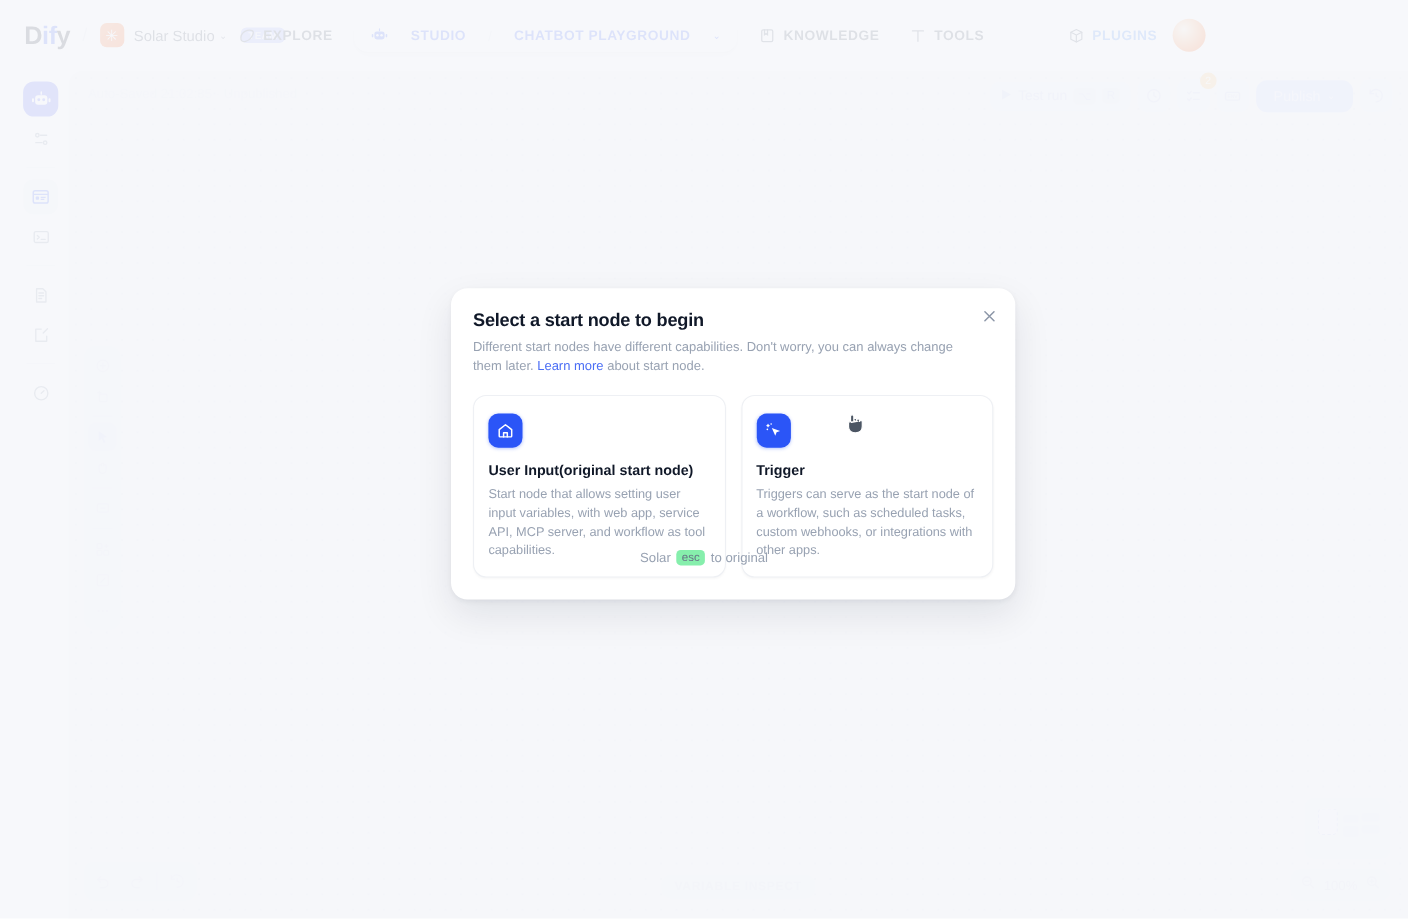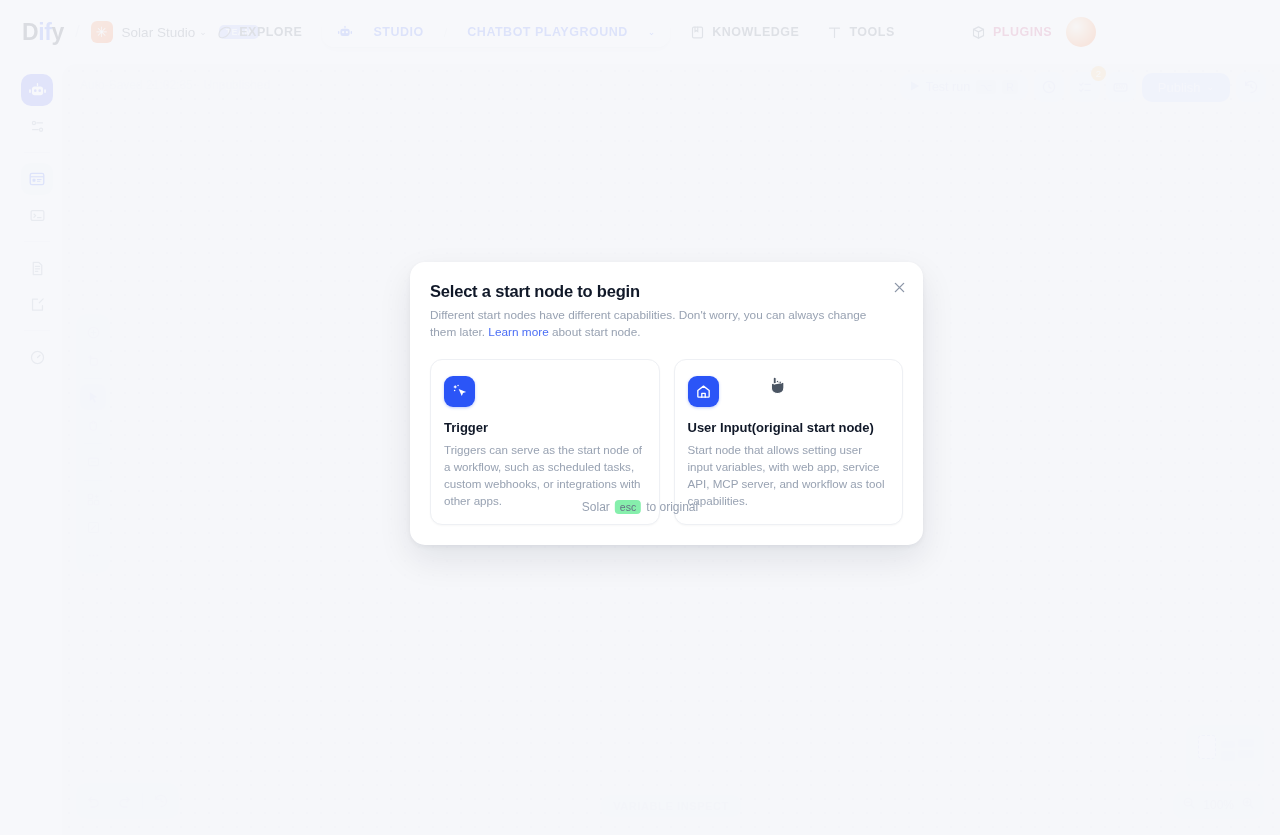--- a/index.html
+++ b/index.html
@@ -56,21 +56,21 @@
     font-size: 12.5px; font-weight: 600; letter-spacing: .5px; color: #2b55f7; text-transform: uppercase;
   }
   .nav-pill .slash { color: #e4e7ec; font-size: 13px; }
   .icon { display: inline-flex; align-items: center; justify-content: center; }
   .header-right {
     position: absolute; right: 16px; top: 0; height: 64px;
     display: flex; align-items: center; gap: 14px;
   }
   .plugins-item {
     display: flex; align-items: center; gap: 7px;
-    font-size: 12.5px; font-weight: 600; letter-spacing: .5px; color: #be185d;
+    font-size: 12.5px; font-weight: 600; letter-spacing: .5px; color: #3b82f6;
     text-transform: uppercase; cursor: pointer;
   }
   .user-avatar {
     width: 30px; height: 30px; border-radius: 50%;
     background: radial-gradient(circle at 34% 32%, #ffe9d2 0%, #ffb27a 32%, #fc6a1b 72%, #e8490a 100%);
     cursor: pointer;
   }
 
   
   .shell {
@@ -502,43 +502,43 @@
         <svg width="11" height="11" viewBox="0 0 12 12" fill="none" stroke="#8d97a8" stroke-width="1.5" stroke-linecap="round">
           <path d="M1.5 1.5l9 9M10.5 1.5l-9 9"></path>
         </svg>
       </div>
       <div class="modal-title">Select a start node to begin</div>
       <div class="modal-sub">
         <span>Different start nodes have different capabilities. Don't worry, you can always change them later. </span><a>Learn more</a><span> about start node.</span>
       </div>
 
       <div class="cards">
+        <div class="card">
+          <div class="card-icon">
+            <svg width="17" height="17" viewBox="0 0 24 24" fill="none" stroke="#fff" stroke-width="1.9" stroke-linecap="round" stroke-linejoin="round">
+              <path d="M4 10.6L12 4.4l8 6.2V19a1 1 0 01-1 1H5a1 1 0 01-1-1z"></path>
+              <path d="M9.6 20v-5.4h4.8V20"></path>
+            </svg>
+          </div>
+          <div class="card-title">User Input(original start node)</div>
+          <div class="card-desc">Start node that allows setting user input variables, with web app, service API, MCP server, and workflow as tool capabilities.</div>
+        </div>
+
         <div class="card">
           <div class="card-icon">
             <svg width="18" height="18" viewBox="0 0 24 24" fill="none">
               <path d="M10.2 9.4l10 3.8-4.2 1.4-1.6 4.2z" fill="#fff"></path>
               <path d="M5.6 5.2v2.6M4.3 6.5h2.6" stroke="#fff" stroke-width="1.5" stroke-linecap="round"></path>
               <circle cx="9.4" cy="4.6" r="1" fill="#fff"></circle>
               <circle cx="4.8" cy="11.2" r="1" fill="#fff"></circle>
             </svg>
           </div>
           <div class="card-title">Trigger</div>
           <div class="card-desc">Triggers can serve as the start node of a workflow, such as scheduled tasks, custom webhooks, or integrations with other apps.</div>
         </div>
-
-        <div class="card">
-          <div class="card-icon">
-            <svg width="17" height="17" viewBox="0 0 24 24" fill="none" stroke="#fff" stroke-width="1.9" stroke-linecap="round" stroke-linejoin="round">
-              <path d="M4 10.6L12 4.4l8 6.2V19a1 1 0 01-1 1H5a1 1 0 01-1-1z"></path>
-              <path d="M9.6 20v-5.4h4.8V20"></path>
-            </svg>
-          </div>
-          <div class="card-title">User Input(original start node)</div>
-          <div class="card-desc">Start node that allows setting user input variables, with web app, service API, MCP server, and workflow as tool capabilities.</div>
-        </div>
       </div>
     </div>
 
     <div class="dismiss">
       <span>Solar</span>
       <span class="kbd">esc</span>
       <span>to original</span>
     </div>
 
     <div class="hand-cursor">

